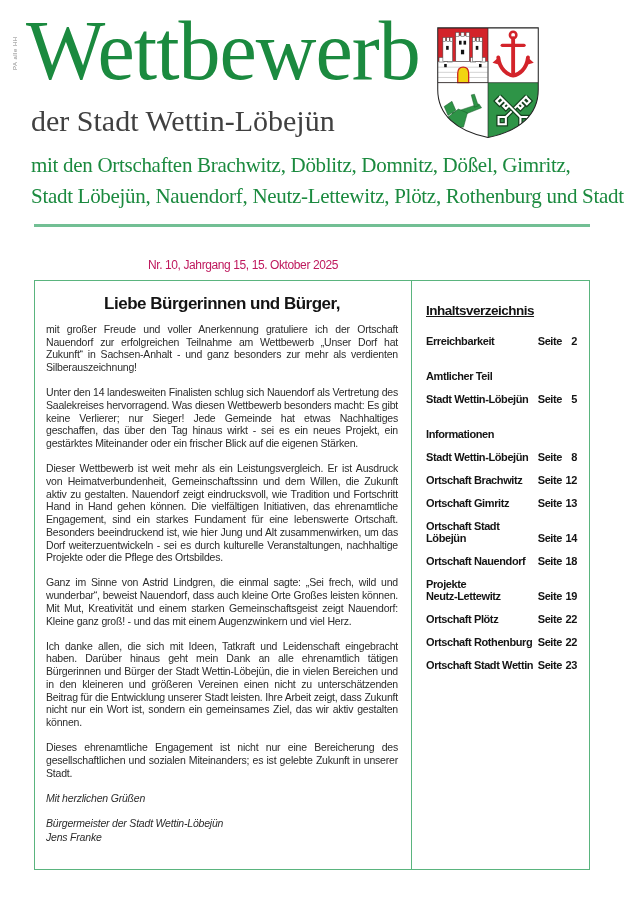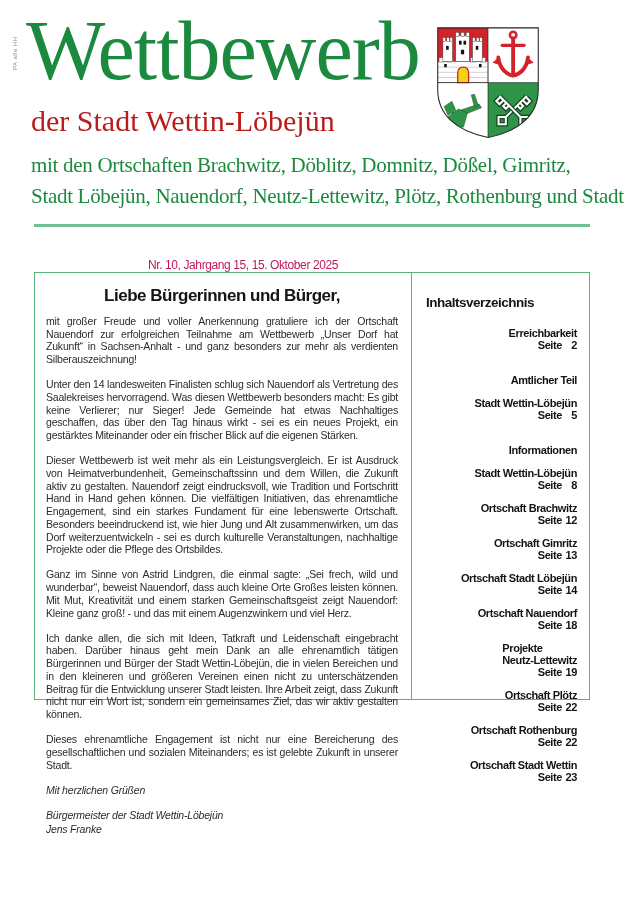--- a/index.html
+++ b/index.html
@@ -7,50 +7,50 @@
         font-family:"Liberation Sans", sans-serif;color:#1d1d1b;}
 
   
   .side-label{position:absolute;left:12px;top:70px;transform:rotate(-90deg);
       transform-origin:0 0;font-size:6px;color:#8a8a8a;letter-spacing:.5px;white-space:nowrap;}
 
   
   .masthead{position:absolute;left:26px;top:6px;font-family:"Liberation Serif", serif;
       font-size:84px;line-height:1.08;letter-spacing:-1px;color:#1b8a3f;}
   .subtitle{position:absolute;left:31px;top:104px;font-family:"Liberation Serif", serif;
-      font-size:30px;color:#b91c1c;}
+      font-size:30px;color:#404040;}
   .districts{position:absolute;left:31px;top:150px;font-family:"Liberation Serif", serif;
       font-size:21px;line-height:31px;color:#1b8a3f;letter-spacing:-0.3px;white-space:nowrap;}
 
   .crest{position:absolute;left:429px;top:24px;}
 
   .rule{position:absolute;left:34px;top:224px;width:556px;height:3px;background:#72bf94;}
 
   .issue-line{position:absolute;left:148px;top:234px;font-size:12px;font-weight:normal;
       letter-spacing:-0.4px;color:#be185d;margin-top:24px;}
 
   
-  .content-box{position:absolute;left:34px;top:272px;width:556px;height:428px;
+  .content-box{position:absolute;left:34px;top:280px;width:556px;height:590px;
       border:1.5px solid #5ab47e;box-sizing:border-box;display:flex;}
 
   .letter{width:377px;box-sizing:border-box;border-right:1.5px solid #5ab47e;
       padding:13px 13px 0 11px;}
   .letter h2{margin:0 0 9px 0;text-align:center;font-size:17px;letter-spacing:-0.5px;
       font-weight:bold;color:#141414;}
   .letter p{margin:0 0 12.5px 0;font-size:10.5px;line-height:12.7px;letter-spacing:-0.2px;
       text-align:justify;color:#2b2b2b;}
   .letter p.closing{margin-top:2px;text-align:left;font-style:italic;}
   .signature{font-size:10.5px;line-height:13.5px;letter-spacing:-0.2px;font-style:italic;color:#2b2b2b;}
 
   
   .toc{flex:1;box-sizing:border-box;padding:22px 12px 0 14px;}
-  .toc-title{font-size:13.5px;font-weight:bold;letter-spacing:-0.5px;color:#141414;margin:0 0 17px 0;}
+  .toc-title{font-size:13.5px;font-weight:bold;letter-spacing:-0.5px;color:#141414;margin:0 0 17px 0;text-decoration:underline;}
   .toc-row{display:flex;justify-content:space-between;align-items:flex-end;
       font-size:11px;font-weight:bold;letter-spacing:-0.4px;line-height:12px;
-      color:#141414;margin-bottom:11px;flex-direction:column;}
+      color:#141414;margin-bottom:11px;}
   .toc-row.section{margin-top:23px;}
   .toc-page{display:flex;white-space:nowrap;align-items:flex-end;}
   .toc-num{display:inline-block;min-width:15px;text-align:right;}
 </style>
 </head>
 <body>
 
 <div class="page">
 
   <div class="side-label">PA alle HH</div>

